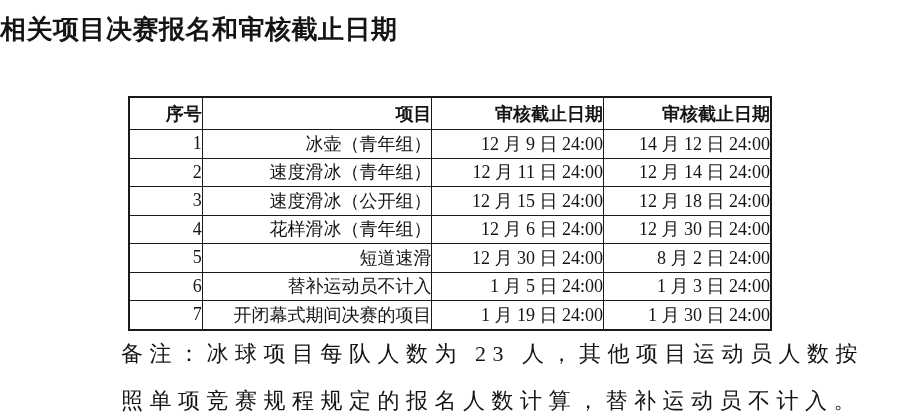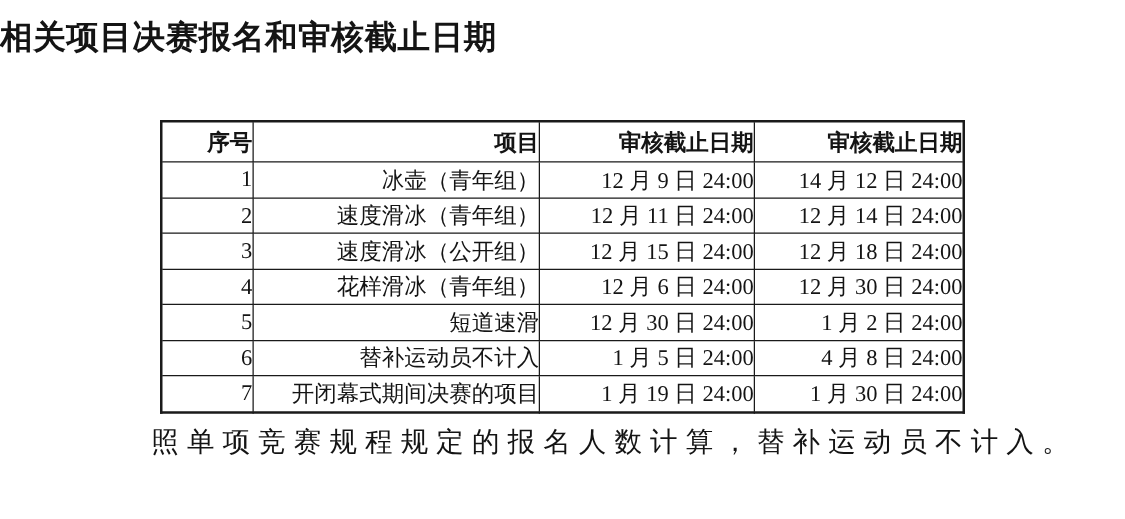--- a/index.html
+++ b/index.html
@@ -114,32 +114,33 @@
     <tr>
       <td>4</td>
       <td>花样滑冰（青年组）</td>
       <td>12 月 6 日 24:00</td>
       <td>12 月 30 日 24:00</td>
     </tr>
     <tr>
       <td>5</td>
       <td>短道速滑</td>
       <td>12 月 30 日 24:00</td>
-      <td>1 月 2 日 24:00</td>
+      <td>8 月 2 日 24:00</td>
     </tr>
     <tr>
       <td>6</td>
       <td>替补运动员不计入</td>
       <td>1 月 5 日 24:00</td>
-      <td>4 月 8 日 24:00</td>
+      <td>1 月 3 日 24:00</td>
     </tr>
     <tr>
       <td>7</td>
       <td>开闭幕式期间决赛的项目</td>
       <td>1 月 19 日 24:00</td>
       <td>1 月 30 日 24:00</td>
     </tr>
   </tbody>
 </table>
 
 <div class="note">
+  <div class="note-line">备注：冰球项目每队人数为 23 人，其他项目运动员人数按</div>
   <div class="note-line">照单项竞赛规程规定的报名人数计算，替补运动员不计入。</div>
 </div>
 
 </body></html>

